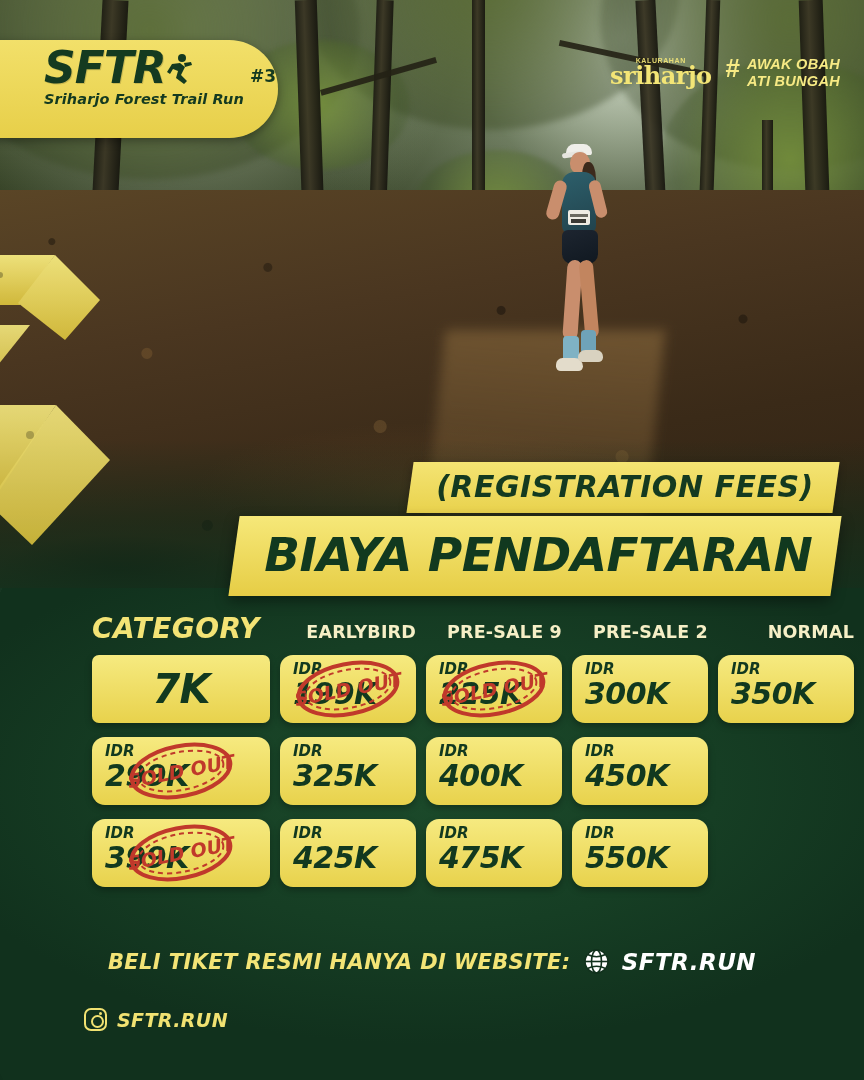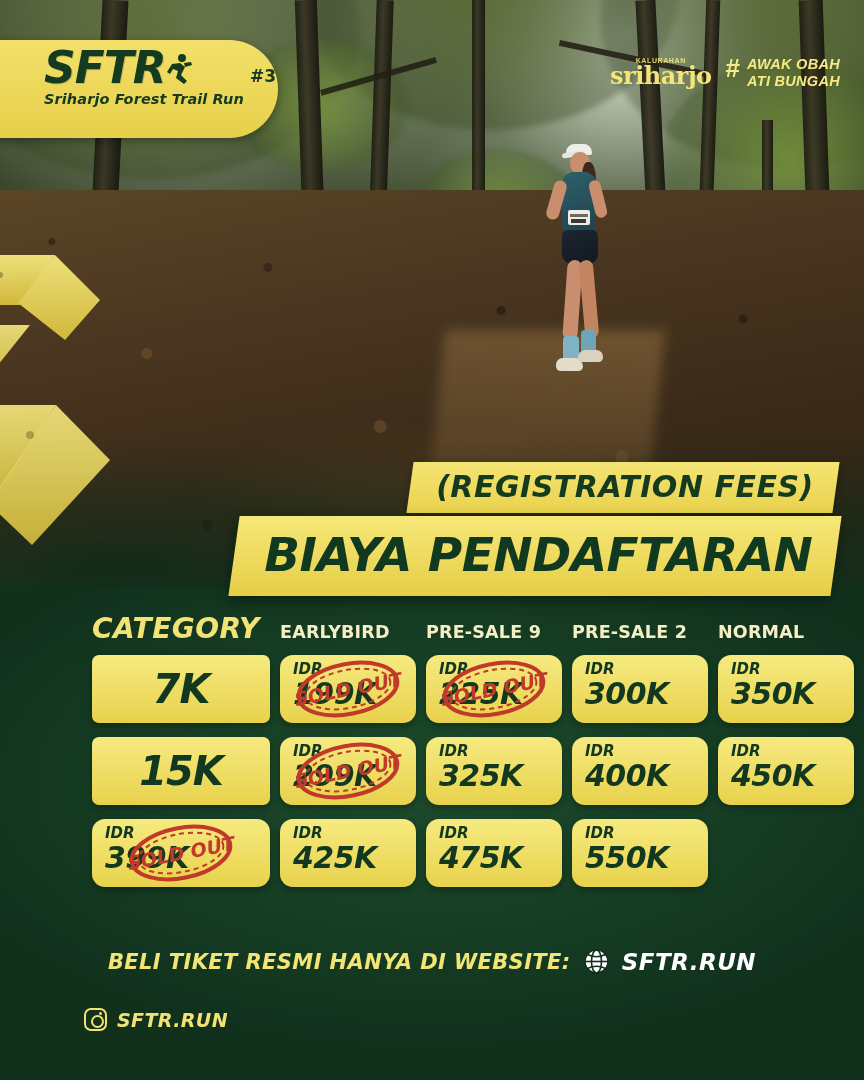--- a/index.html
+++ b/index.html
@@ -213,21 +213,21 @@
     padding-left: 92px;
     align-items:flex-end;
   }
   .ch-category {
     font-family:"DejaVu Sans", sans-serif;
     font-weight:bold; font-style:italic; font-size:28px; color:#f3e375;
     letter-spacing:.5px; padding-bottom:2px;
   }
   .ch {
     font-family:"DejaVu Sans", sans-serif;
-    font-weight:bold; font-size:17.5px; color:#f6efc6; text-align:left;
+    font-weight:bold; font-size:17.5px; color:#f6efc6; text-align:right;
     letter-spacing:.2px; padding-bottom:5px;
   }
 
   .rows { margin-top:8px; padding-left:92px; display:flex; flex-direction:column; gap:14px; }
   .row {
     display:grid;
     grid-template-columns: 178px 136px 136px 136px 136px;
     column-gap: 10px;
   }
   .cat-cell {
@@ -466,23 +466,20 @@
           <div class="p-amount">300K</div>
         </div>
 
         <div class="price-cell">
           <div class="p-idr">IDR</div>
           <div class="p-amount">350K</div>
         </div>
       </div>
 
       <div class="row">
-        <div class="cat-cell">
-          <span>15K</span>
-        </div>
 
         <div class="price-cell">
           <div class="p-idr">IDR</div>
           <div class="p-amount">299K</div>
           <div class="stamp">
             <svg viewBox="0 0 112 58">
               <ellipse cx="56" cy="29" rx="50" ry="25" fill="none" stroke="#c0392b" stroke-width="4"></ellipse>
               <ellipse cx="56" cy="29" rx="43" ry="19" fill="none" stroke="#c0392b" stroke-width="2" stroke-dasharray="5 4"></ellipse>
               <text x="56" y="36" text-anchor="middle" font-family="DejaVu Sans, sans-serif" font-size="19" font-weight="bold" font-style="italic" fill="#c0392b">SOLD OUT</text>
             </svg>

